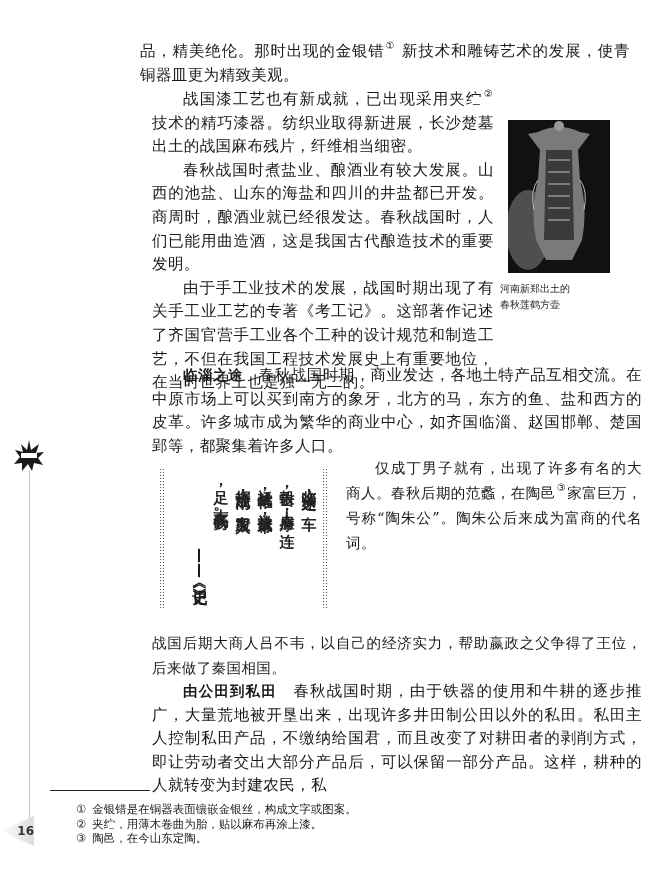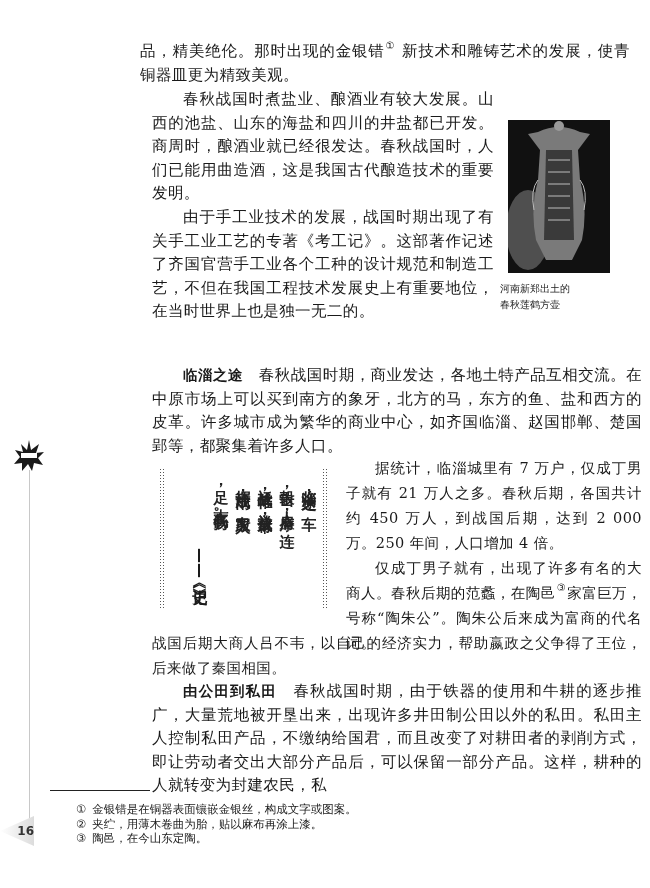--- a/index.html
+++ b/index.html
@@ -97,20 +97,23 @@
   <div class="page-tab"></div>
   <div class="page-number">16</div>
 
   <div class="text" id="block-top">
     <p class="para">
       <span>品，精美绝伦。那时出现的金银错</span><sup class="fn">①</sup><span> 新技术和雕铸艺术的发展，使青铜器皿更为精致美观。</span>
     </p>
   </div>
 
   <div class="text" id="block-left">
+    <p class="para indent">
+      <span>战国漆工艺也有新成就，已出现采用夹纻</span><sup class="fn">②</sup><span> 技术的精巧漆器。纺织业取得新进展，长沙楚墓出土的战国麻布残片，纤维相当细密。</span>
+    </p>
     <p class="para indent">春秋战国时煮盐业、酿酒业有较大发展。山西的池盐、山东的海盐和四川的井盐都已开发。商周时，酿酒业就已经很发达。春秋战国时，人们已能用曲造酒，这是我国古代酿造技术的重要发明。</p>
     <p class="para indent">由于手工业技术的发展，战国时期出现了有关手工业工艺的专著《考工记》。这部著作记述了齐国官营手工业各个工种的设计规范和制造工艺，不但在我国工程技术发展史上有重要地位，在当时世界上也是独一无二的。</p>
   </div>
 
   <svg class="figure-img" viewBox="0 0 102 153">
     <rect width="102" height="153" fill="#111"></rect>
     <ellipse cx="20" cy="110" rx="22" ry="40" fill="#6a6a6a" opacity="0.7"></ellipse>
     <path d="M30 12 Q51 2 72 12 L82 14 L70 30 L72 60 Q80 90 74 120 L64 140 L38 140 L28 120 Q22 90 30 60 L32 30 L20 14 Z" fill="#7a7a7a"></path>
     <path d="M38 30 L64 30 L66 120 L36 120 Z" fill="#3a3a3a"></path>
     <g stroke="#bdbdbd" stroke-width="1" fill="none">
@@ -135,21 +138,20 @@
     <div class="quote-border right"></div>
     <div class="vtext" style="left:140px">临淄之途，车</div>
     <div class="vtext" style="left:118px">毂击，人肩摩，连</div>
     <div class="vtext" style="left:96px">衽成帷，举袂成幕，</div>
     <div class="vtext" style="left:74px">挥汗成雨，家殷人</div>
     <div class="vtext" style="left:52px">足，志高气扬。</div>
     <div class="vsource">——《史记》</div>
   </div>
 
   <div class="text" id="block-stat">
-    <p class="para indent">据统计，临淄城里有 7 万户，仅成丁男子就有 21 万人之多。春秋后期，各国共计约 450 万人，到战国后期，达到 2 000 万。250 年间，人口增加 4 倍。</p>
     <p class="para indent">
       <span>仅成丁男子就有，出现了许多有名的大商人。春秋后期的范蠡，在陶邑</span><sup class="fn">③</sup><span>家富巨万，号称“陶朱公”。陶朱公后来成为富商的代名词。</span>
     </p>
   </div>
   <div class="text" id="block-stat2">
     <p class="para">战国后期大商人吕不韦，以自己的经济实力，帮助嬴政之父争得了王位，后来做了秦国相国。</p>
   </div>
 
   <div class="text" id="block-land">
     <p class="para indent">

